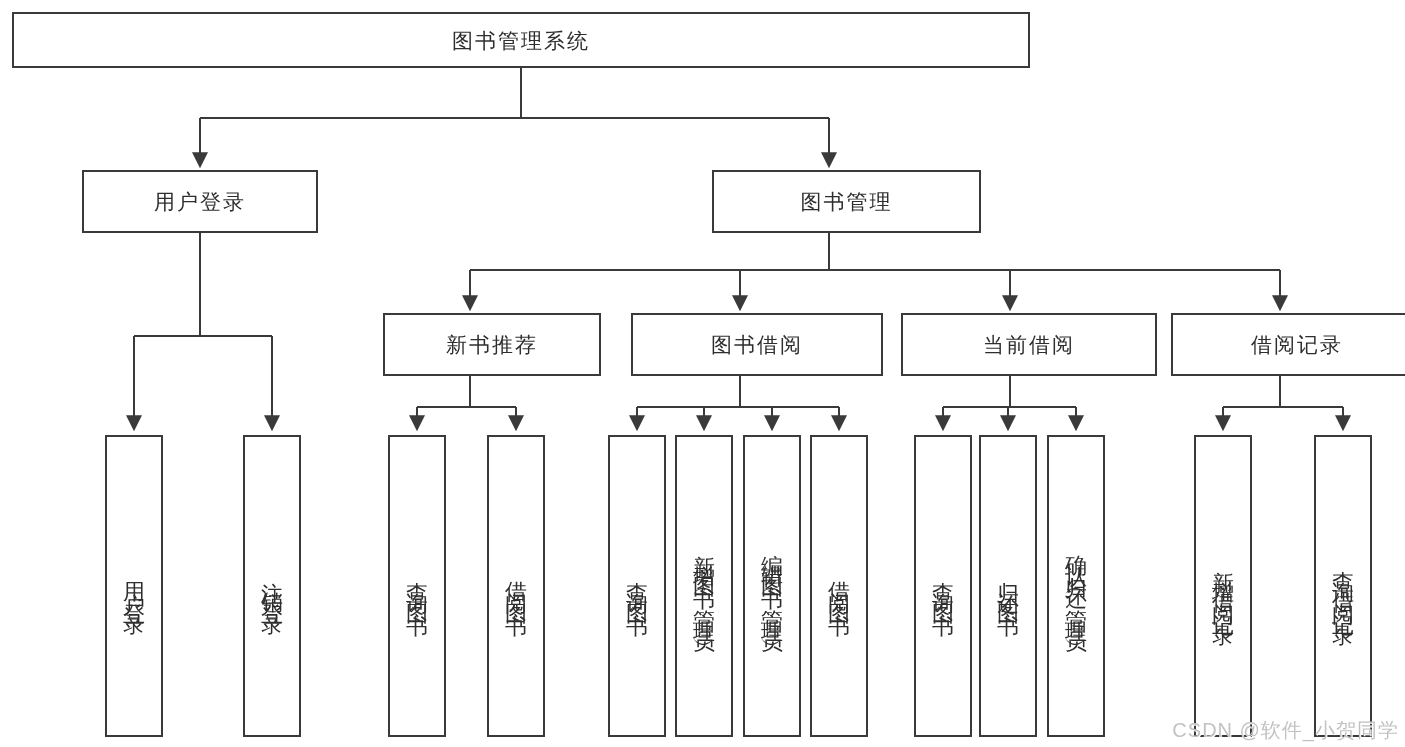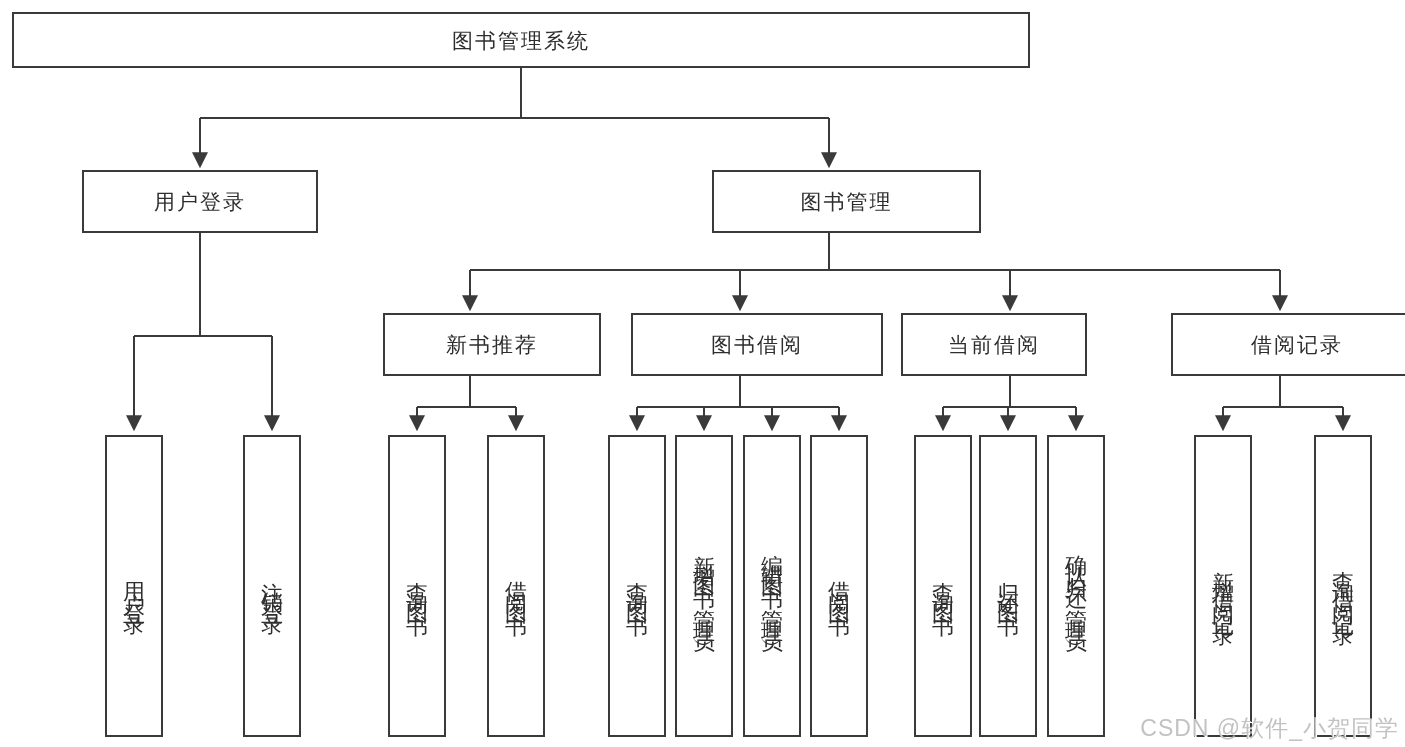--- a/index.html
+++ b/index.html
@@ -32,21 +32,21 @@
     font-size: 21px;
     letter-spacing: 2px;
     white-space: nowrap;
     line-height: 1;
   }
   .root { left: 12px; top: 12px; width: 1018px; height: 56px; }
   .n-user-login  { left: 82px;  top: 170px; width: 236px; height: 63px; }
   .n-book-mgmt   { left: 712px; top: 170px; width: 269px; height: 63px; }
   .n-new-book    { left: 362px; top: 313px; width: 218px; height: 63px; margin-left: 21px; }
   .n-book-borrow { left: 631px; top: 313px; width: 252px; height: 63px; }
-  .n-cur-borrow  { left: 901px; top: 313px; width: 186px; height: 63px; }
+  .n-cur-borrow  { left: 901px; top: 313px; width: 256px; height: 63px; }
   .n-rec-borrow  { left: 1171px; top: 313px; width: 252px; height: 63px; }
   .leaf {
     top: 435px;
     width: 58px;
     height: 302px;
   }
   .leaf span {
     writing-mode: vertical-rl;
     text-orientation: upright;
     font-size: 22px;
@@ -66,21 +66,21 @@
   .lf10 { left: 979px; }
   .lf11 { left: 1047px; }
   .lf12 { left: 1194px; }
   .lf13 { left: 1314px; }
   #watermark {
     position: absolute;
     right: 6px;
     bottom: 3px;
     z-index: 2;
     color: #c2c2c2;
-    font-size: 23px;
+    font-size: 20px;
     letter-spacing: 1px;
     text-shadow: 1px 1px 0 #ffffff;
     white-space: nowrap;
   }
 </style>
 </head>
 <body>
 
 <div id="stage">
 

